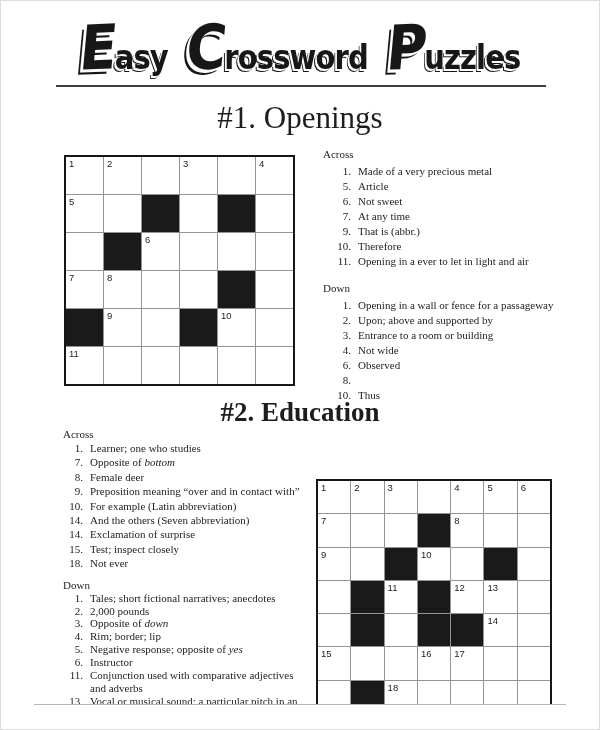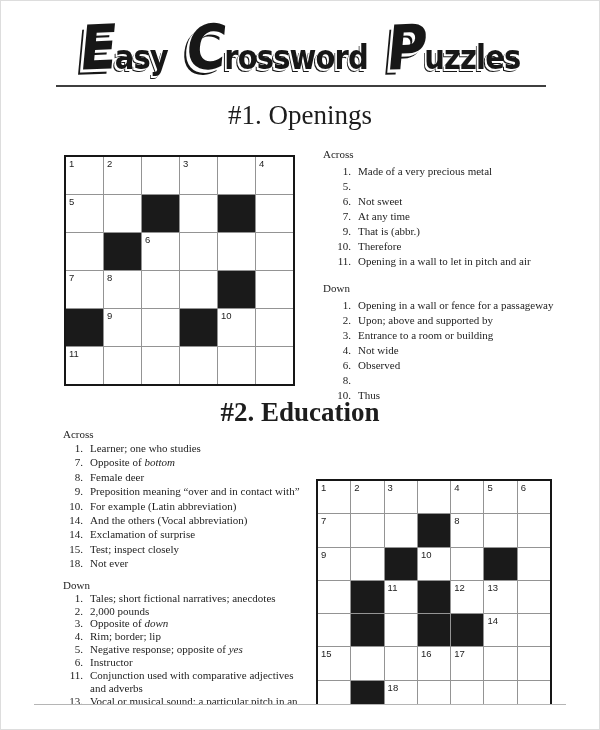--- a/index.html
+++ b/index.html
@@ -12,21 +12,21 @@
            font-family:"DejaVu Sans",sans-serif; font-weight:bold; color:#171717; white-space:nowrap; }
   .title-inner { display:inline-block; transform:scaleX(.88); transform-origin:center top; }
   .tw { display:inline-block; margin:0 8px; }
   .ti { display:inline-block; font-size:62px; line-height:62px; vertical-align:baseline;
         transform:skewX(-8deg) rotate(-2deg); margin-right:-3px;
         text-shadow:-3px 3px 0 #fff, -5px 5px 0 #171717; }
   .tr { display:inline-block; font-size:33px; letter-spacing:-1px;
         text-shadow:-2px 2px 0 #fff, -3px 3px 0 #171717; }
   .title-rule { position:absolute; left:55px; top:84px; width:490px; height:2px; background:#3f3f3f; }
 
-  .h1 { position:absolute; top:99px;  left:0; width:100%; text-align:center; font-size:27px; font-weight:normal; }
+  .h1 { position:absolute; top:99px;  left:0; width:100%; text-align:center; font-size:31px; font-weight:normal; }
   .h2 { position:absolute; top:396px; left:0; width:100%; text-align:center; font-size:27px; font-weight:bold; }
 
   
   .grid { display:grid; gap:1px; background:#949494; border:2px solid #161616; width:max-content; }
   .cell { background:#fff; position:relative; }
   .cell.black { background:#1a1a1a; }
   .cellnum { position:absolute; top:1px; left:3px; font-family:"Liberation Sans",sans-serif;
              font-size:9.5px; color:#222; }
   .grid1-wrap { position:absolute; left:63px;  top:154px; }
   .grid2-wrap { position:absolute; left:315px; top:478px; height:225px; overflow:hidden; }
@@ -130,40 +130,41 @@
 
   <div class="clues clues-p1">
     <div class="clue-head">Across</div>
     <div class="across-list">
         <div class="clue-row">
           <span class="clue-num">1.</span>
           <span class="clue-text">Made of a very precious metal</span>
         </div>
         <div class="clue-row">
           <span class="clue-num">5.</span>
+          <span class="clue-text">Article</span>
         </div>
         <div class="clue-row">
           <span class="clue-num">6.</span>
           <span class="clue-text">Not sweet</span>
         </div>
         <div class="clue-row">
           <span class="clue-num">7.</span>
           <span class="clue-text">At any time</span>
         </div>
         <div class="clue-row">
           <span class="clue-num">9.</span>
           <span class="clue-text">That is (abbr.)</span>
         </div>
         <div class="clue-row">
           <span class="clue-num">10.</span>
           <span class="clue-text">Therefore</span>
         </div>
         <div class="clue-row">
           <span class="clue-num">11.</span>
-          <span class="clue-text">Opening in a wall to let in pitch and air</span>
+          <span class="clue-text">Opening in a ever to let in light and air</span>
         </div>
       </div>
     <div class="down-block">
       <div class="clue-head">Down</div>
       <div class="down-list">
           <div class="clue-row">
             <span class="clue-num">1.</span>
             <span class="clue-text">Opening in a wall or fence for a passageway</span>
           </div>
           <div class="clue-row">
@@ -213,21 +214,21 @@
         <div class="clue-row">
           <span class="clue-num">9.</span>
           <span class="clue-text">Preposition meaning “over and in contact with”</span>
         </div>
         <div class="clue-row">
           <span class="clue-num">10.</span>
           <span class="clue-text">For example (Latin abbreviation)</span>
         </div>
         <div class="clue-row">
           <span class="clue-num">14.</span>
-          <span class="clue-text">And the others (Vocal abbreviation)</span>
+          <span class="clue-text">And the others (Seven abbreviation)</span>
         </div>
         <div class="clue-row">
           <span class="clue-num">14.</span>
           <span class="clue-text">Exclamation of surprise</span>
         </div>
         <div class="clue-row">
           <span class="clue-num">15.</span>
           <span class="clue-text">Test; inspect closely</span>
         </div>
         <div class="clue-row">

